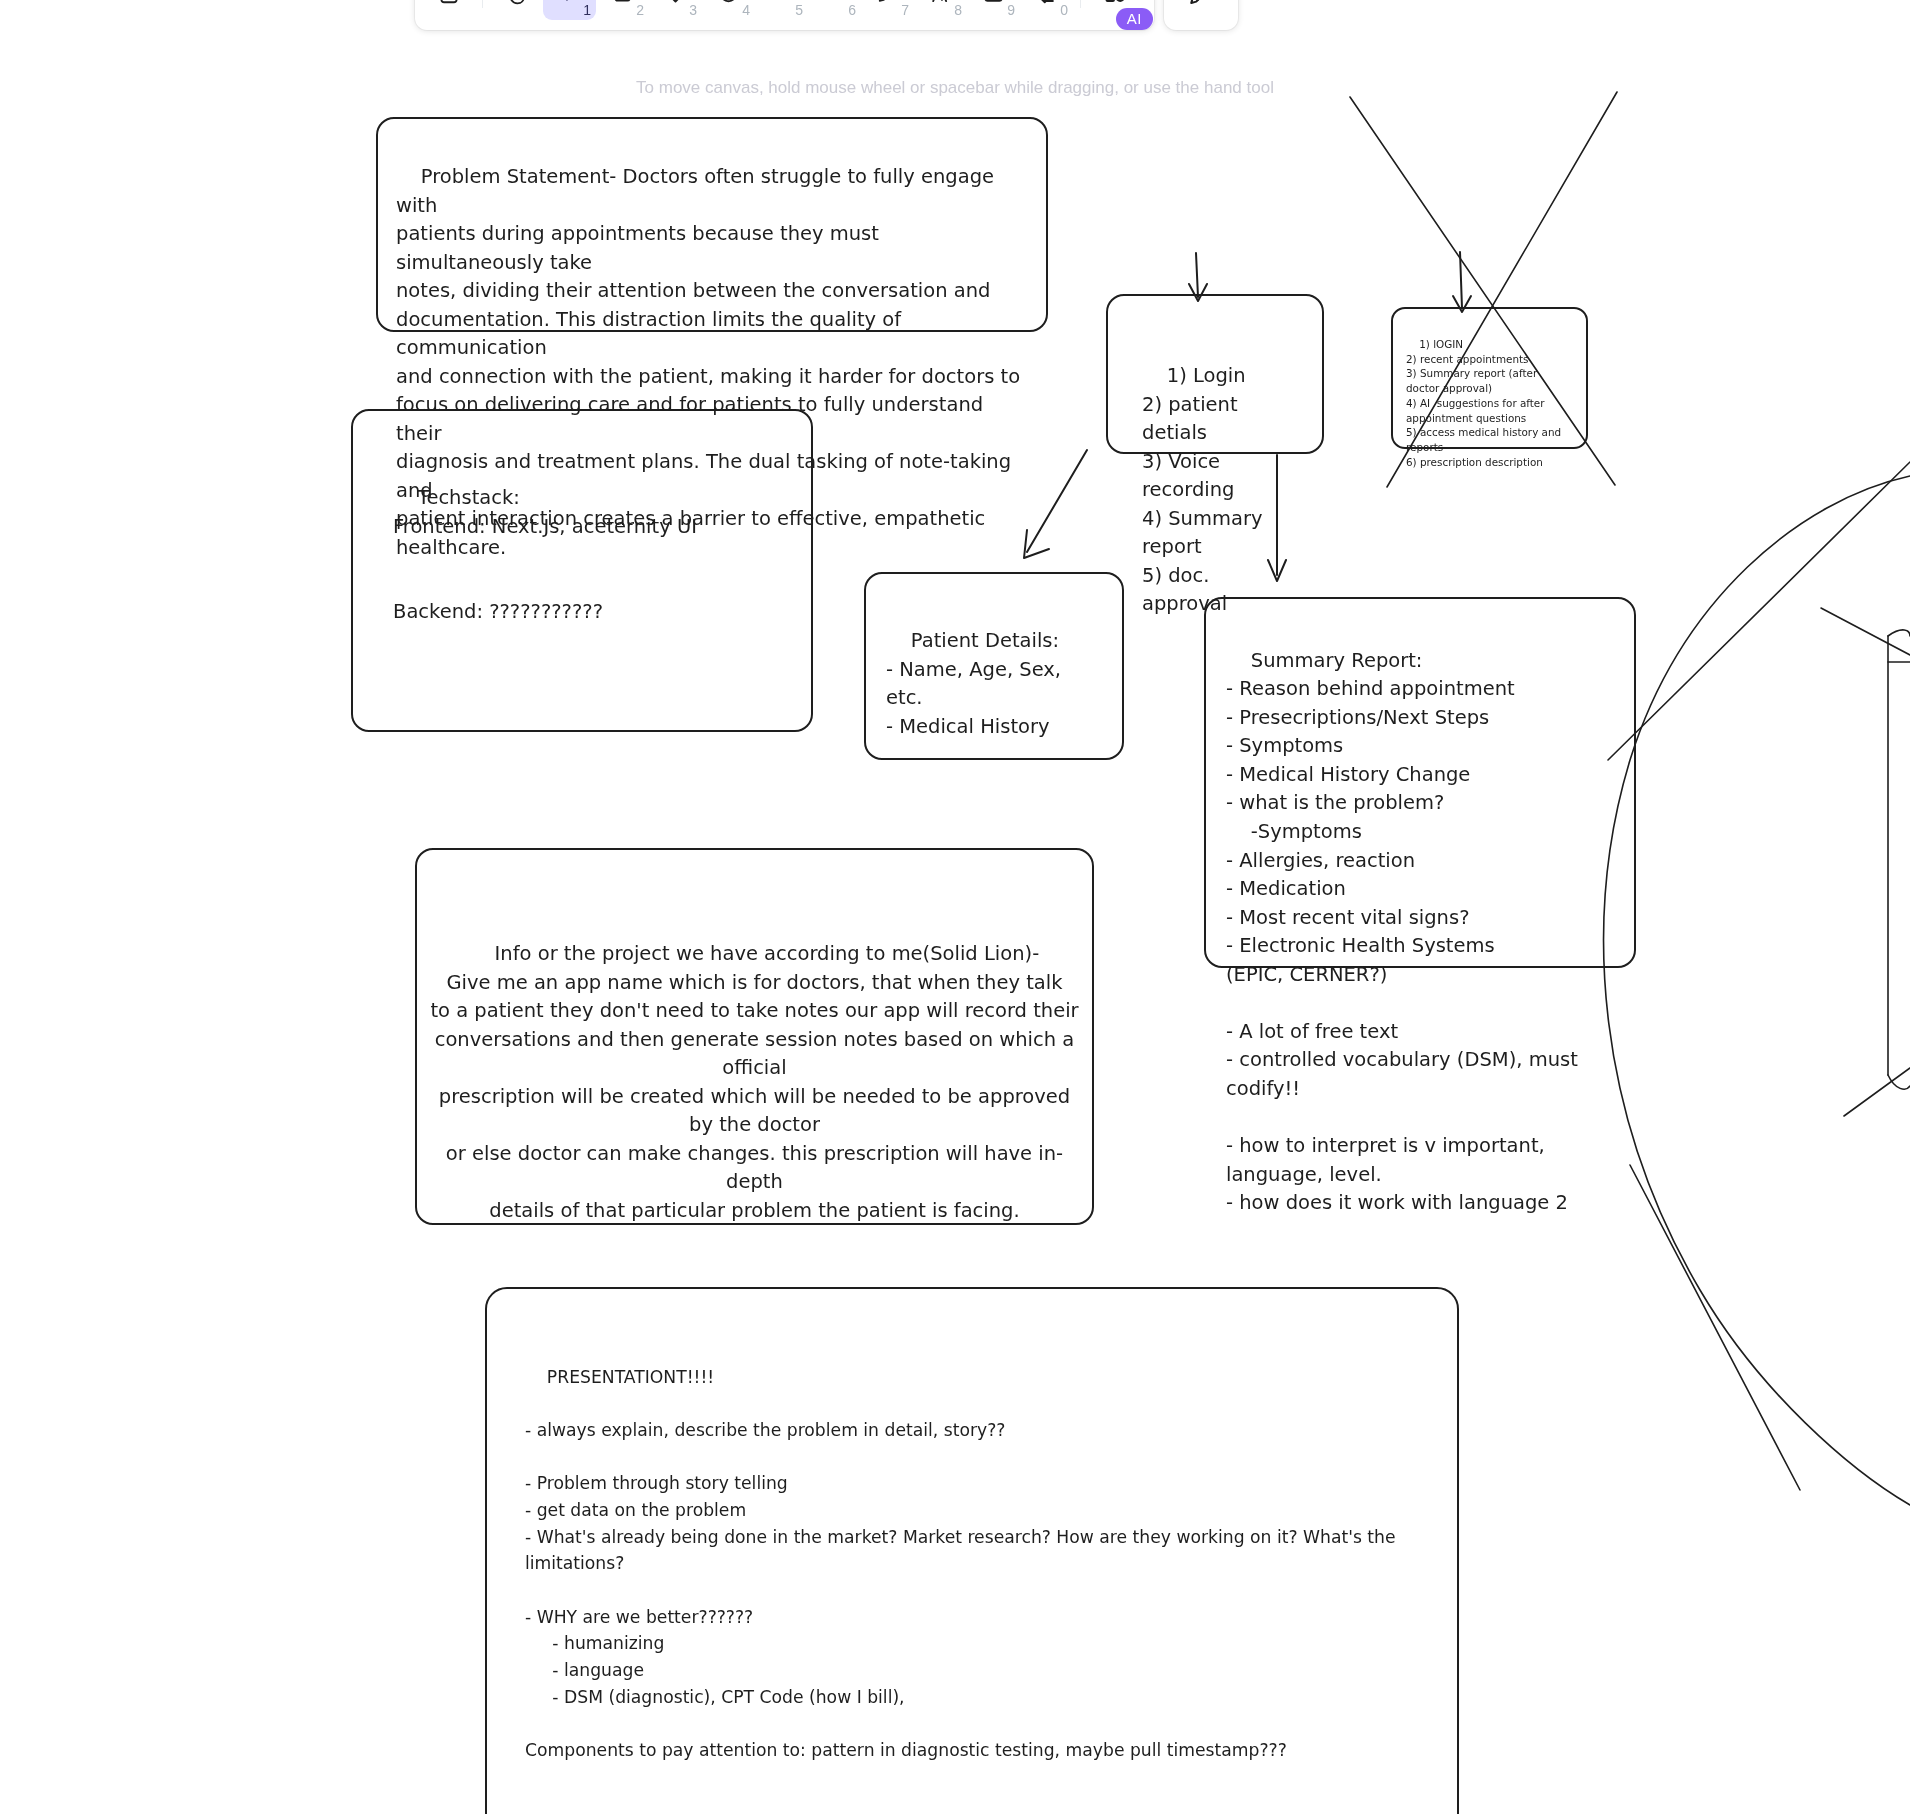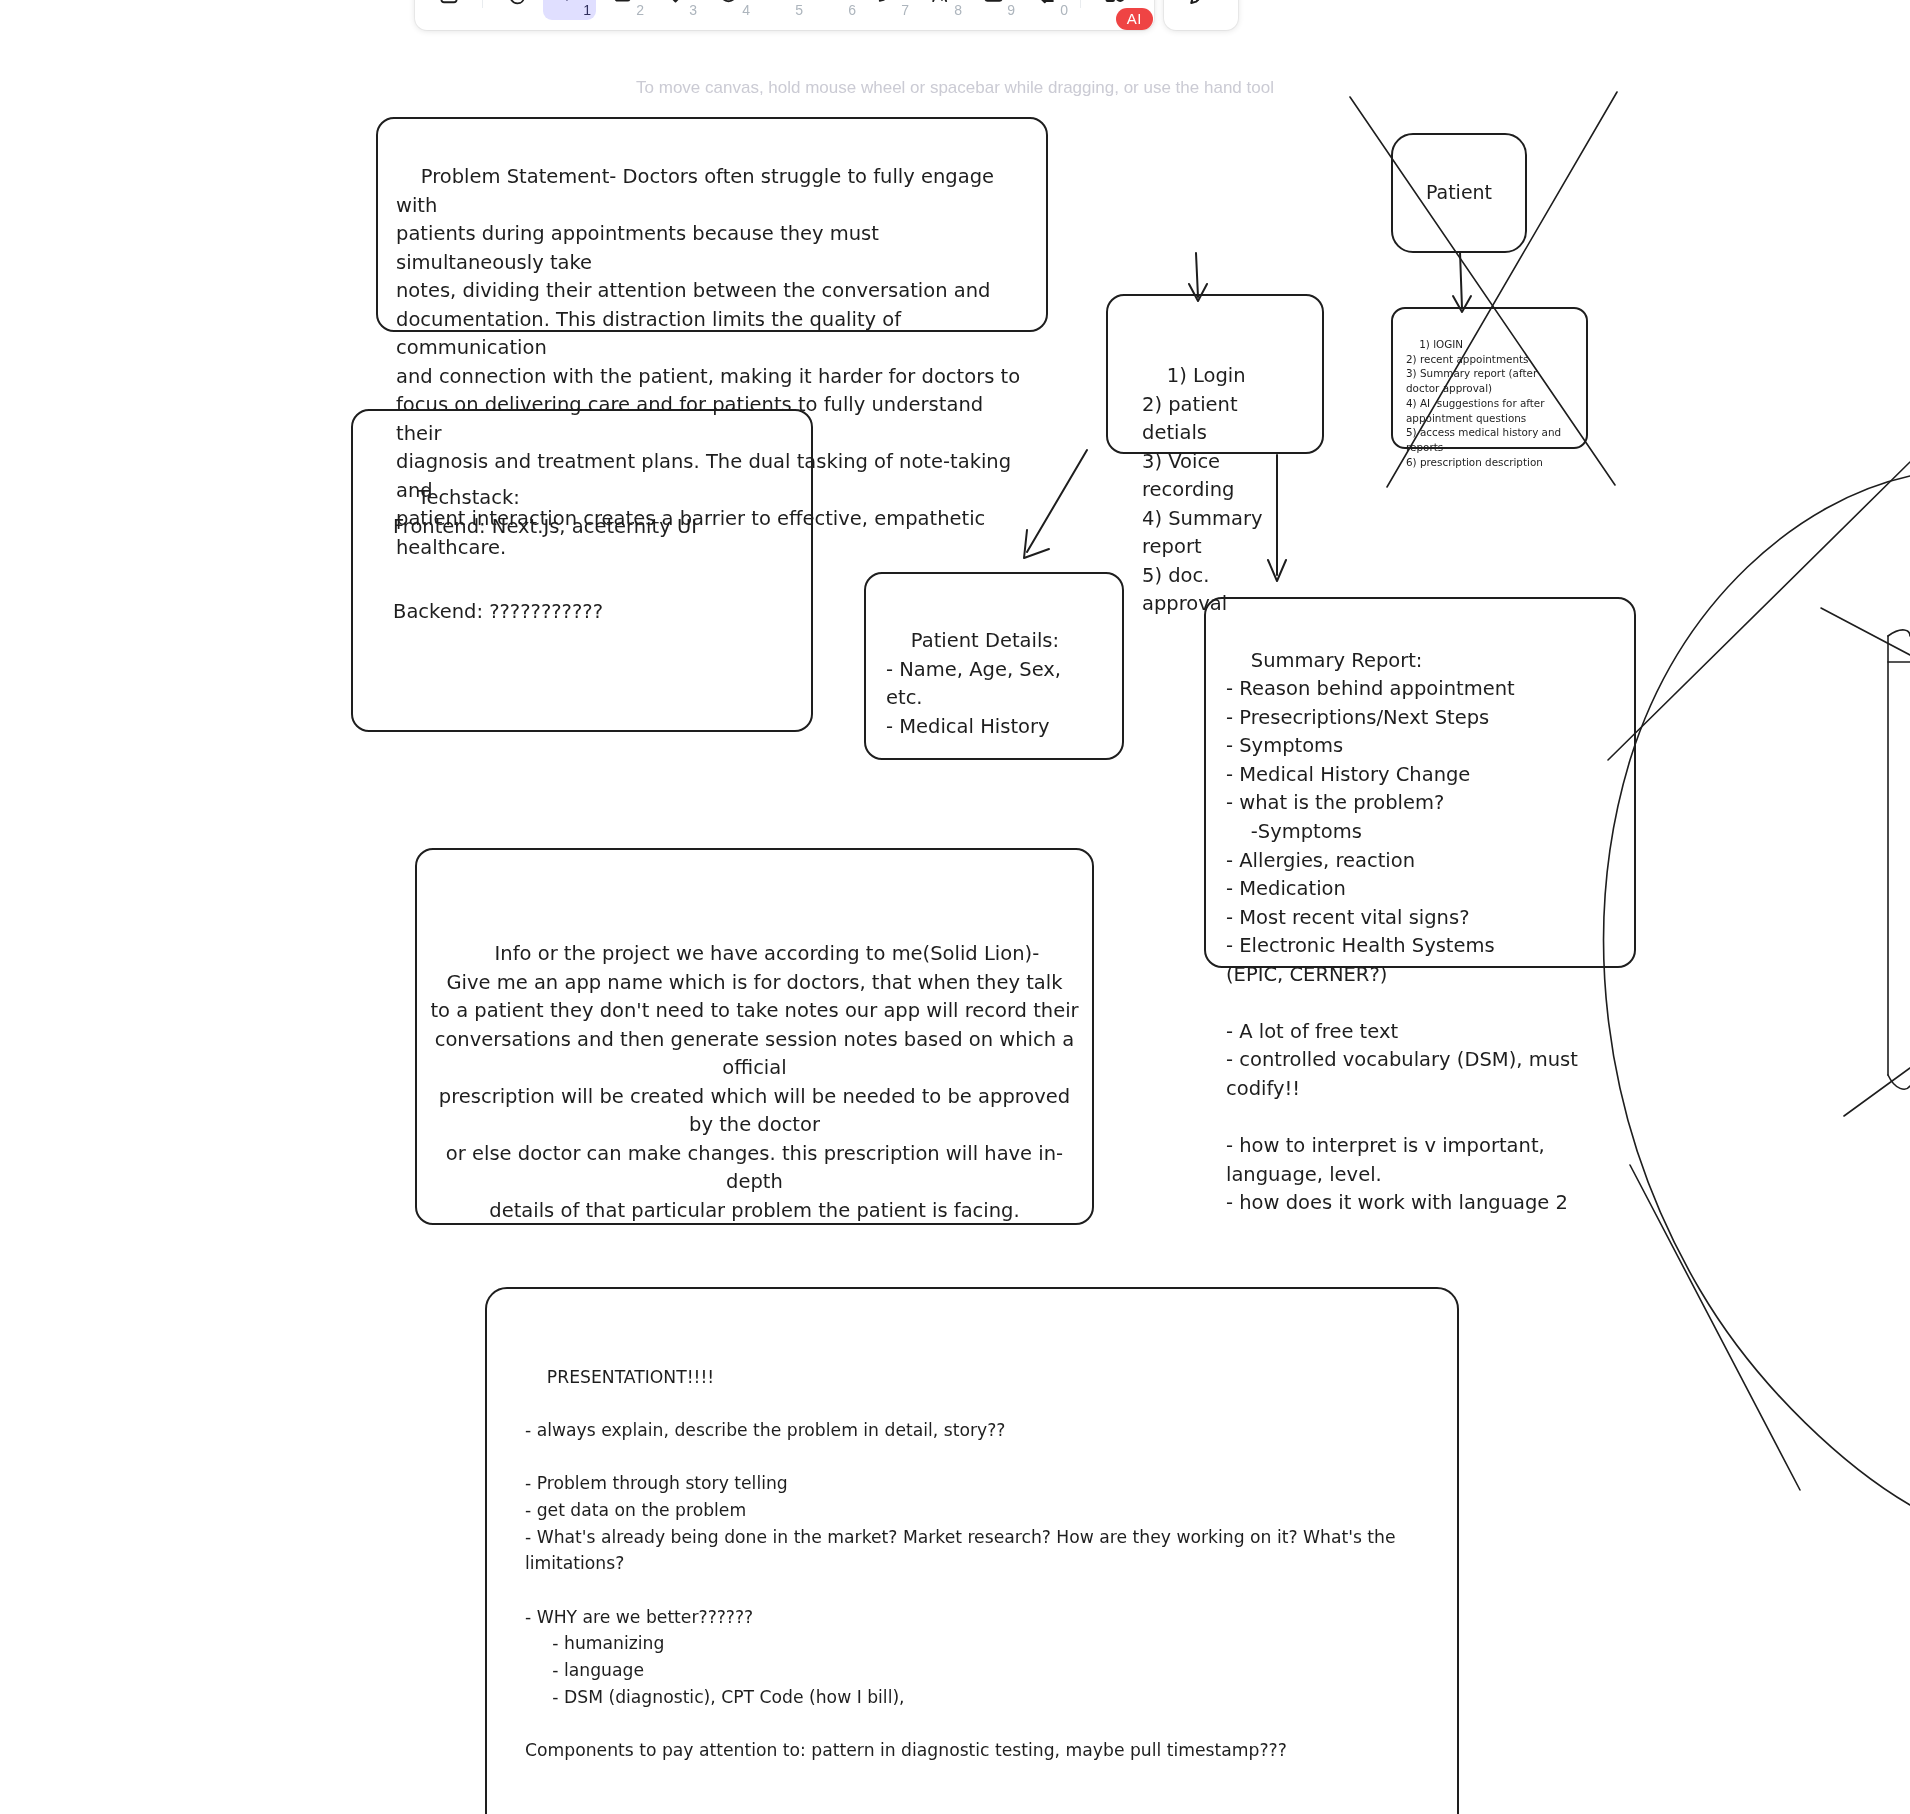--- a/index.html
+++ b/index.html
@@ -59,21 +59,21 @@
   }
   .tool.active .num { color: #30305c; }
   .divider {
     width: 1px; height: 30px;
     background: #e9ecef;
     margin: 0 7px;
   }
   .ai-badge {
     position: absolute;
     right: -12px; bottom: -10px;
-    background: #ef4444;
+    background: #8b5cf6;
     color: #fff;
     font-size: 15px;
     letter-spacing: .5px;
     border-radius: 12px;
     padding: 3px 11px 4px;
     font-family: "Liberation Sans", sans-serif;
     line-height: 1;
   }
   .laser-btn {
     width: 74px; height: 74px;
@@ -303,23 +303,20 @@
 
   <div class="node pad" style="left:351px; top:409px; width:462px; height:323px; font-size:19.5px; line-height:1.46; padding:45px 40px;">
     <span>Techstack:
 Frontend: Next.Js, aceternity UI
 
 
 Backend: ???????????</span>
   </div>
 
 
-  <div class="node center-label" style="left:1391px; top:133px; width:136px; height:120px; font-size:19px; border-radius:22px;">
-    <span>Patient</span>
-  </div>
 
   <div class="node pad" style="left:1106px; top:294px; width:218px; height:160px; font-size:19.5px; line-height:1.46; padding:38px 34px;">
     <span>1) Login
 2) patient detials
 3) Voice recording
 4) Summary report
 5) doc. approval</span>
   </div>
 
   <div class="node pad" style="left:1391px; top:307px; width:197px; height:142px; font-size:10.4px; line-height:1.42; padding:13px 13px; border-radius:14px;">

